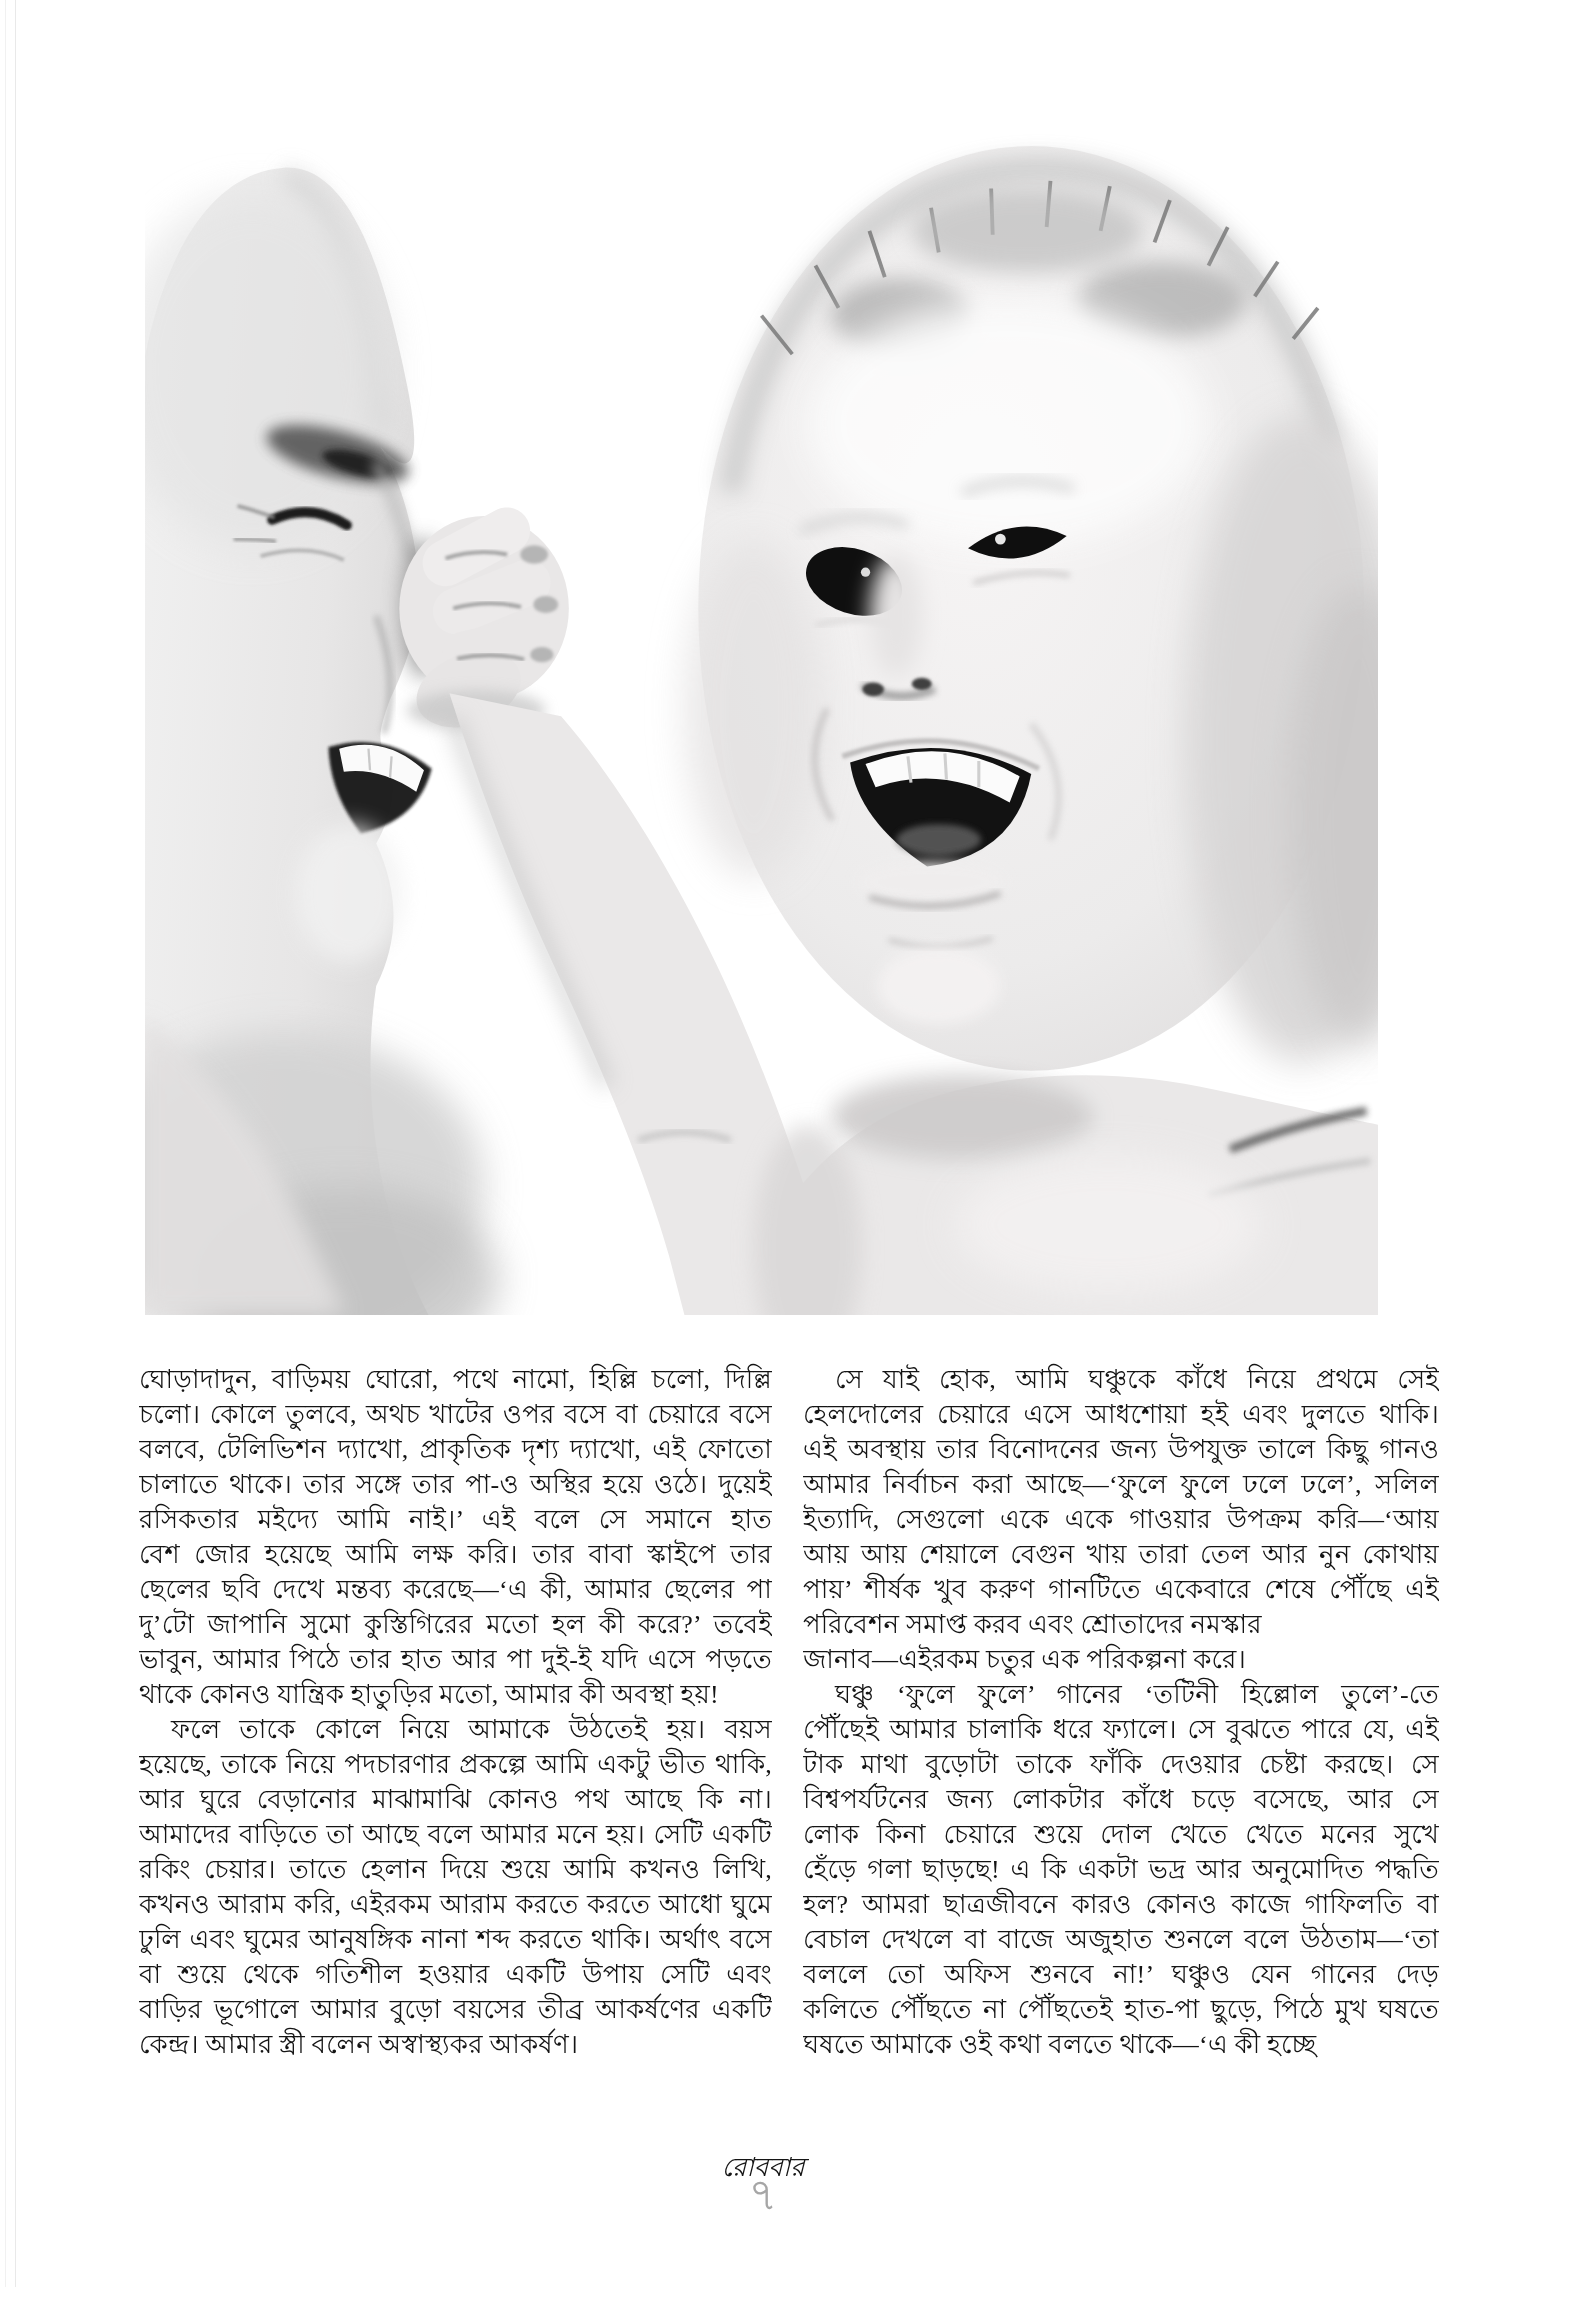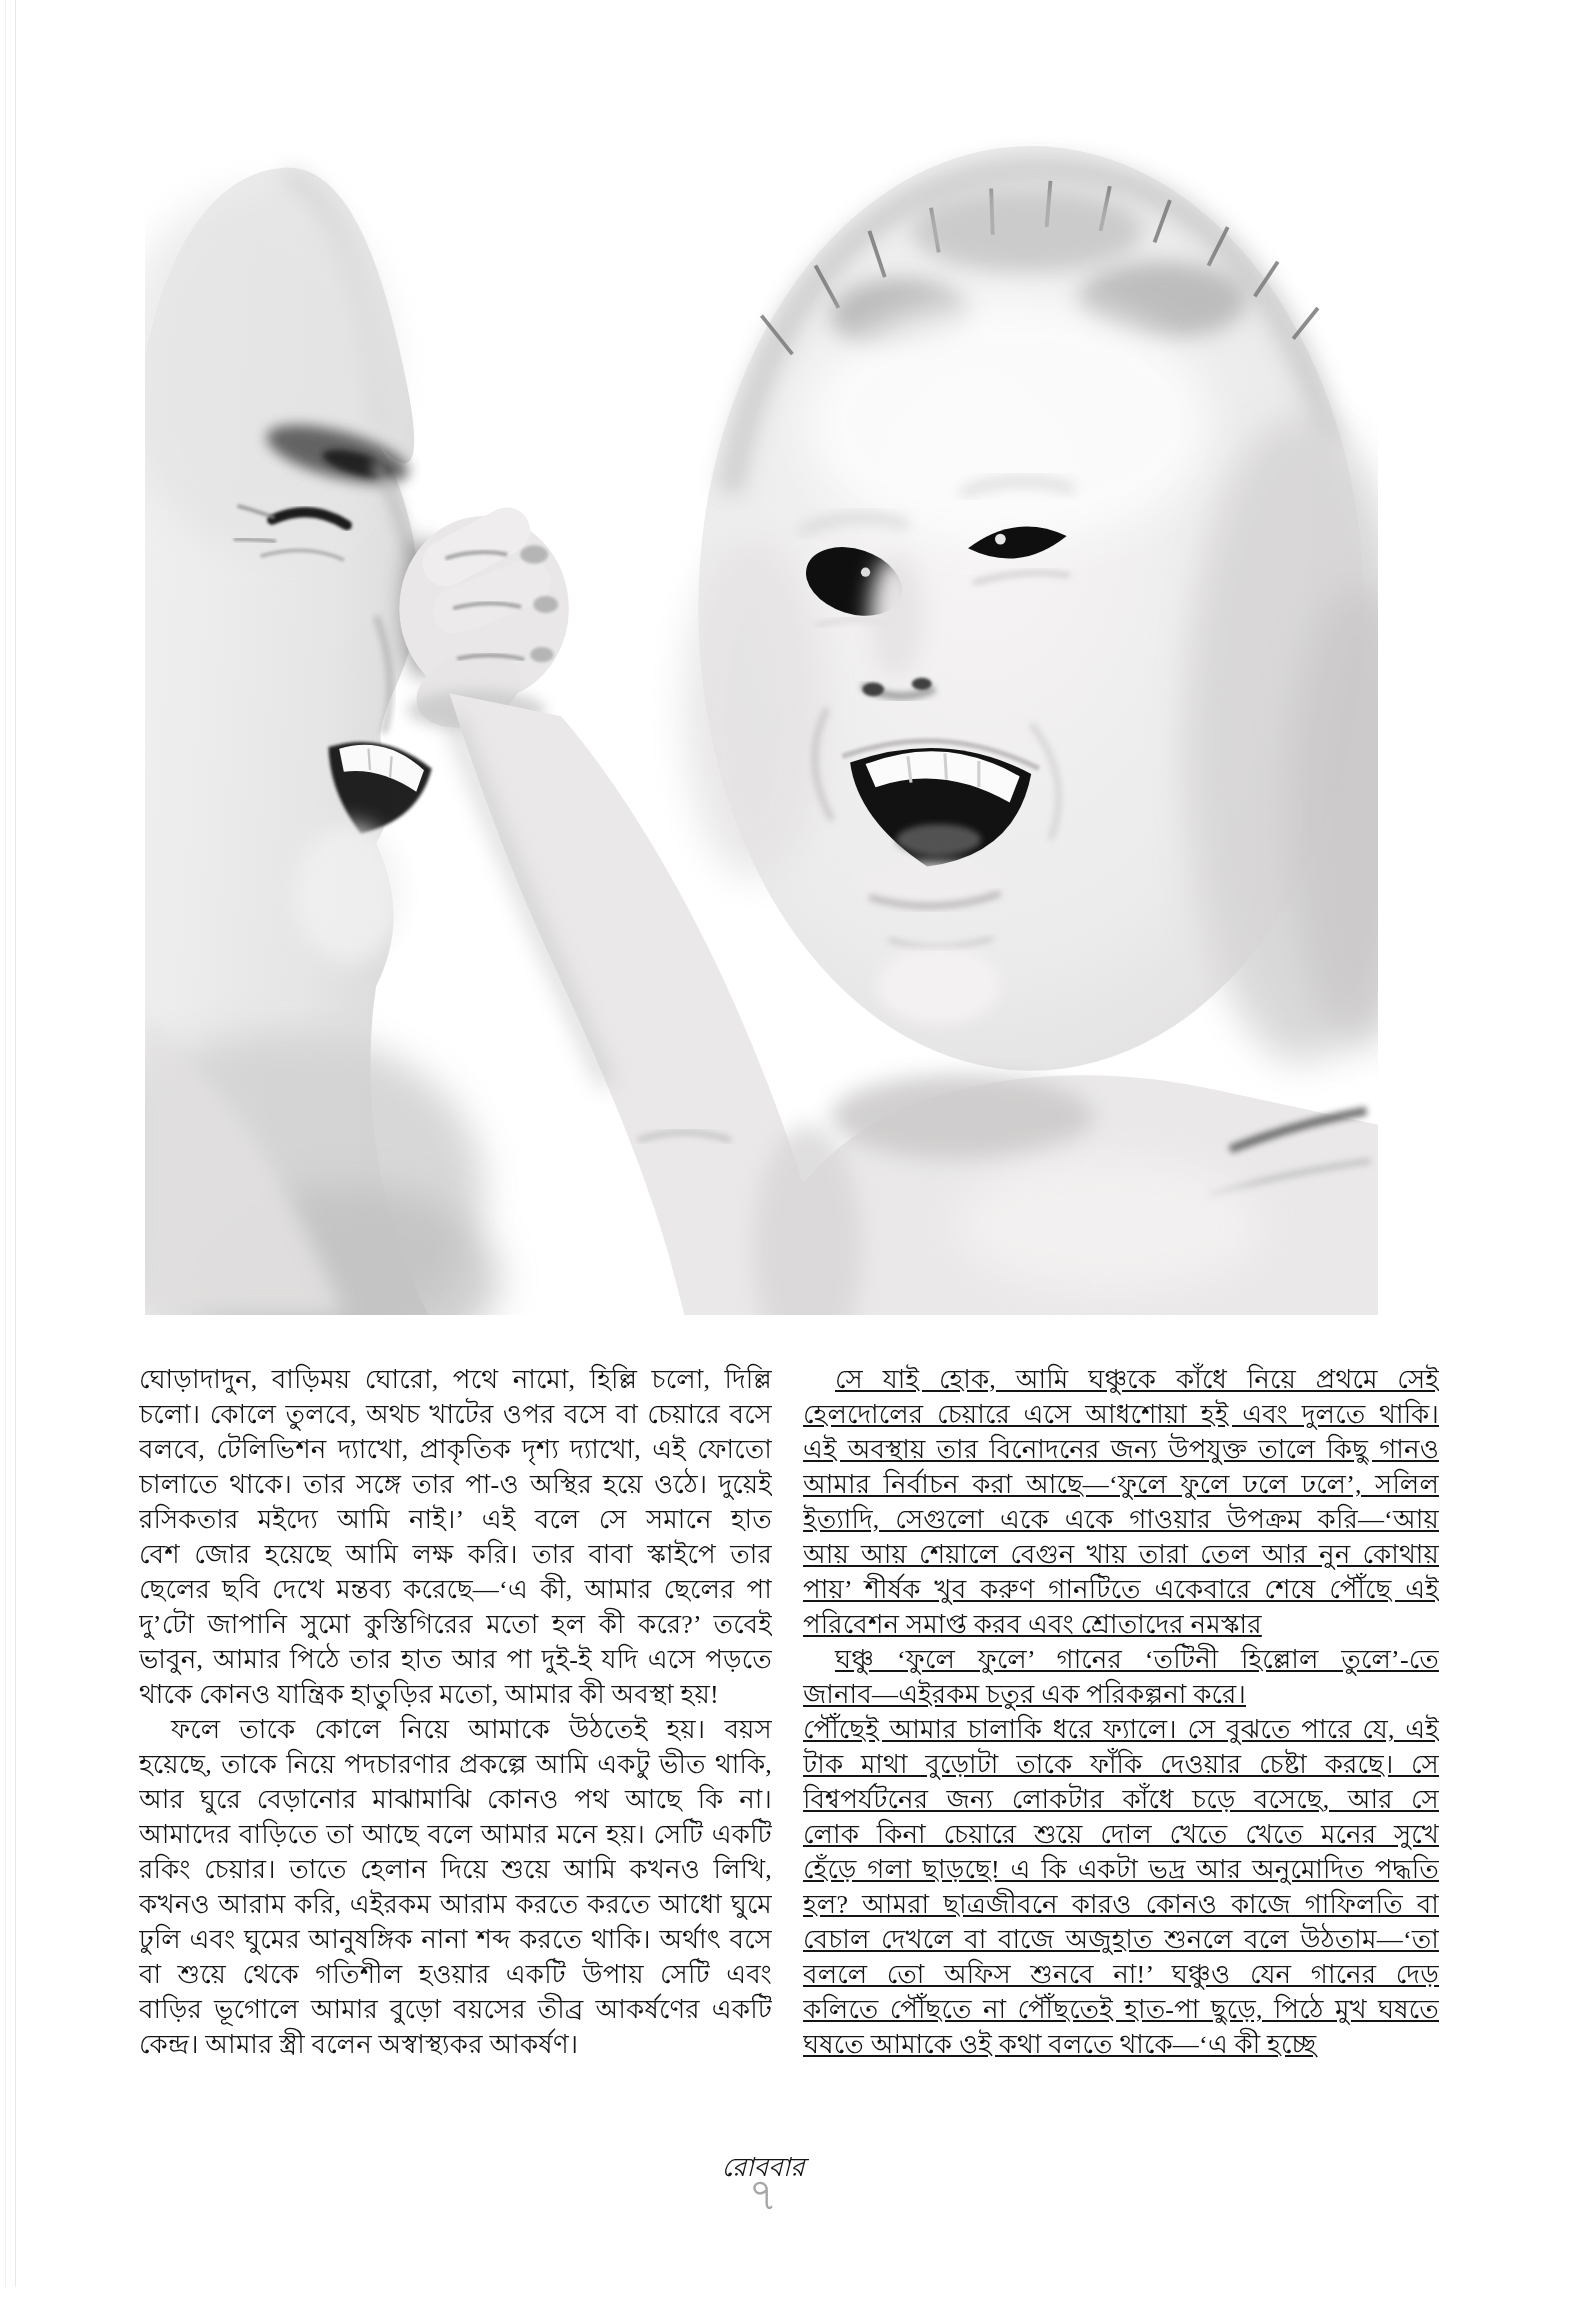--- a/index.html
+++ b/index.html
@@ -27,21 +27,21 @@
   }
   .photo svg { display: block; width: 100%; height: 100%; }
 
   .article {
     position: absolute; top: 1362px; left: 0; width: 1574px;
     color: #141414;
     font-size: 26px;
   }
   .col { position: absolute; top: 0; }
   .col-left  { left: 139px;  width: 633px; }
-  .col-right { left: 803px; width: 636px; text-decoration: underline; }
+  .col-right { left: 803px; width: 636px; }
   .line {
     height: 35px; line-height: 35px;
     overflow: hidden;
     text-align: justify;
     text-align-last: justify;
     letter-spacing: 0.2px;
   }
   .line.indent { text-indent: 32px; }
   .line.last { text-align-last: left; }
 
@@ -237,22 +237,22 @@
       </div>
     <div class="col col-right">
         <div class="line indent">সে যাই হোক, আমি ঘঞ্চুকে কাঁধে নিয়ে প্রথমে সেই</div>
         <div class="line">হেলদোলের চেয়ারে এসে আধশোয়া হই এবং দুলতে থাকি।</div>
         <div class="line">এই অবস্থায় তার বিনোদনের জন্য উপযুক্ত তালে কিছু গানও</div>
         <div class="line">আমার নির্বাচন করা আছে—‘ফুলে ফুলে ঢলে ঢলে’, সলিল</div>
         <div class="line">ইত্যাদি, সেগুলো একে একে গাওয়ার উপক্রম করি—‘আয়</div>
         <div class="line">আয় আয় শেয়ালে বেগুন খায় তারা তেল আর নুন কোথায়</div>
         <div class="line">পায়’ শীর্ষক খুব করুণ গানটিতে একেবারে শেষে পৌঁছে এই</div>
         <div class="line last">পরিবেশন সমাপ্ত করব এবং শ্রোতাদের নমস্কার</div>
+        <div class="line last">জানাব—এইরকম চতুর এক পরিকল্পনা করে।</div>
         <div class="line indent">ঘঞ্চু ‘ফুলে ফুলে’ গানের ‘তটিনী হিল্লোল তুলে’-তে</div>
-        <div class="line last">জানাব—এইরকম চতুর এক পরিকল্পনা করে।</div>
         <div class="line">পৌঁছেই আমার চালাকি ধরে ফ্যালে। সে বুঝতে পারে যে, এই</div>
         <div class="line">টাক মাথা বুড়োটা তাকে ফাঁকি দেওয়ার চেষ্টা করছে। সে</div>
         <div class="line">বিশ্বপর্যটনের জন্য লোকটার কাঁধে চড়ে বসেছে, আর সে</div>
         <div class="line">লোক কিনা চেয়ারে শুয়ে দোল খেতে খেতে মনের সুখে</div>
         <div class="line">হেঁড়ে গলা ছাড়ছে! এ কি একটা ভদ্র আর অনুমোদিত পদ্ধতি</div>
         <div class="line">হল? আমরা ছাত্রজীবনে কারও কোনও কাজে গাফিলতি বা</div>
         <div class="line">বেচাল দেখলে বা বাজে অজুহাত শুনলে বলে উঠতাম—‘তা</div>
         <div class="line">বললে তো অফিস শুনবে না!’ ঘঞ্চুও যেন গানের দেড়</div>
         <div class="line">কলিতে পৌঁছতে না পৌঁছতেই হাত-পা ছুড়ে, পিঠে মুখ ঘষতে</div>
         <div class="line last">ঘষতে আমাকে ওই কথা বলতে থাকে—‘এ কী হচ্ছে</div>

